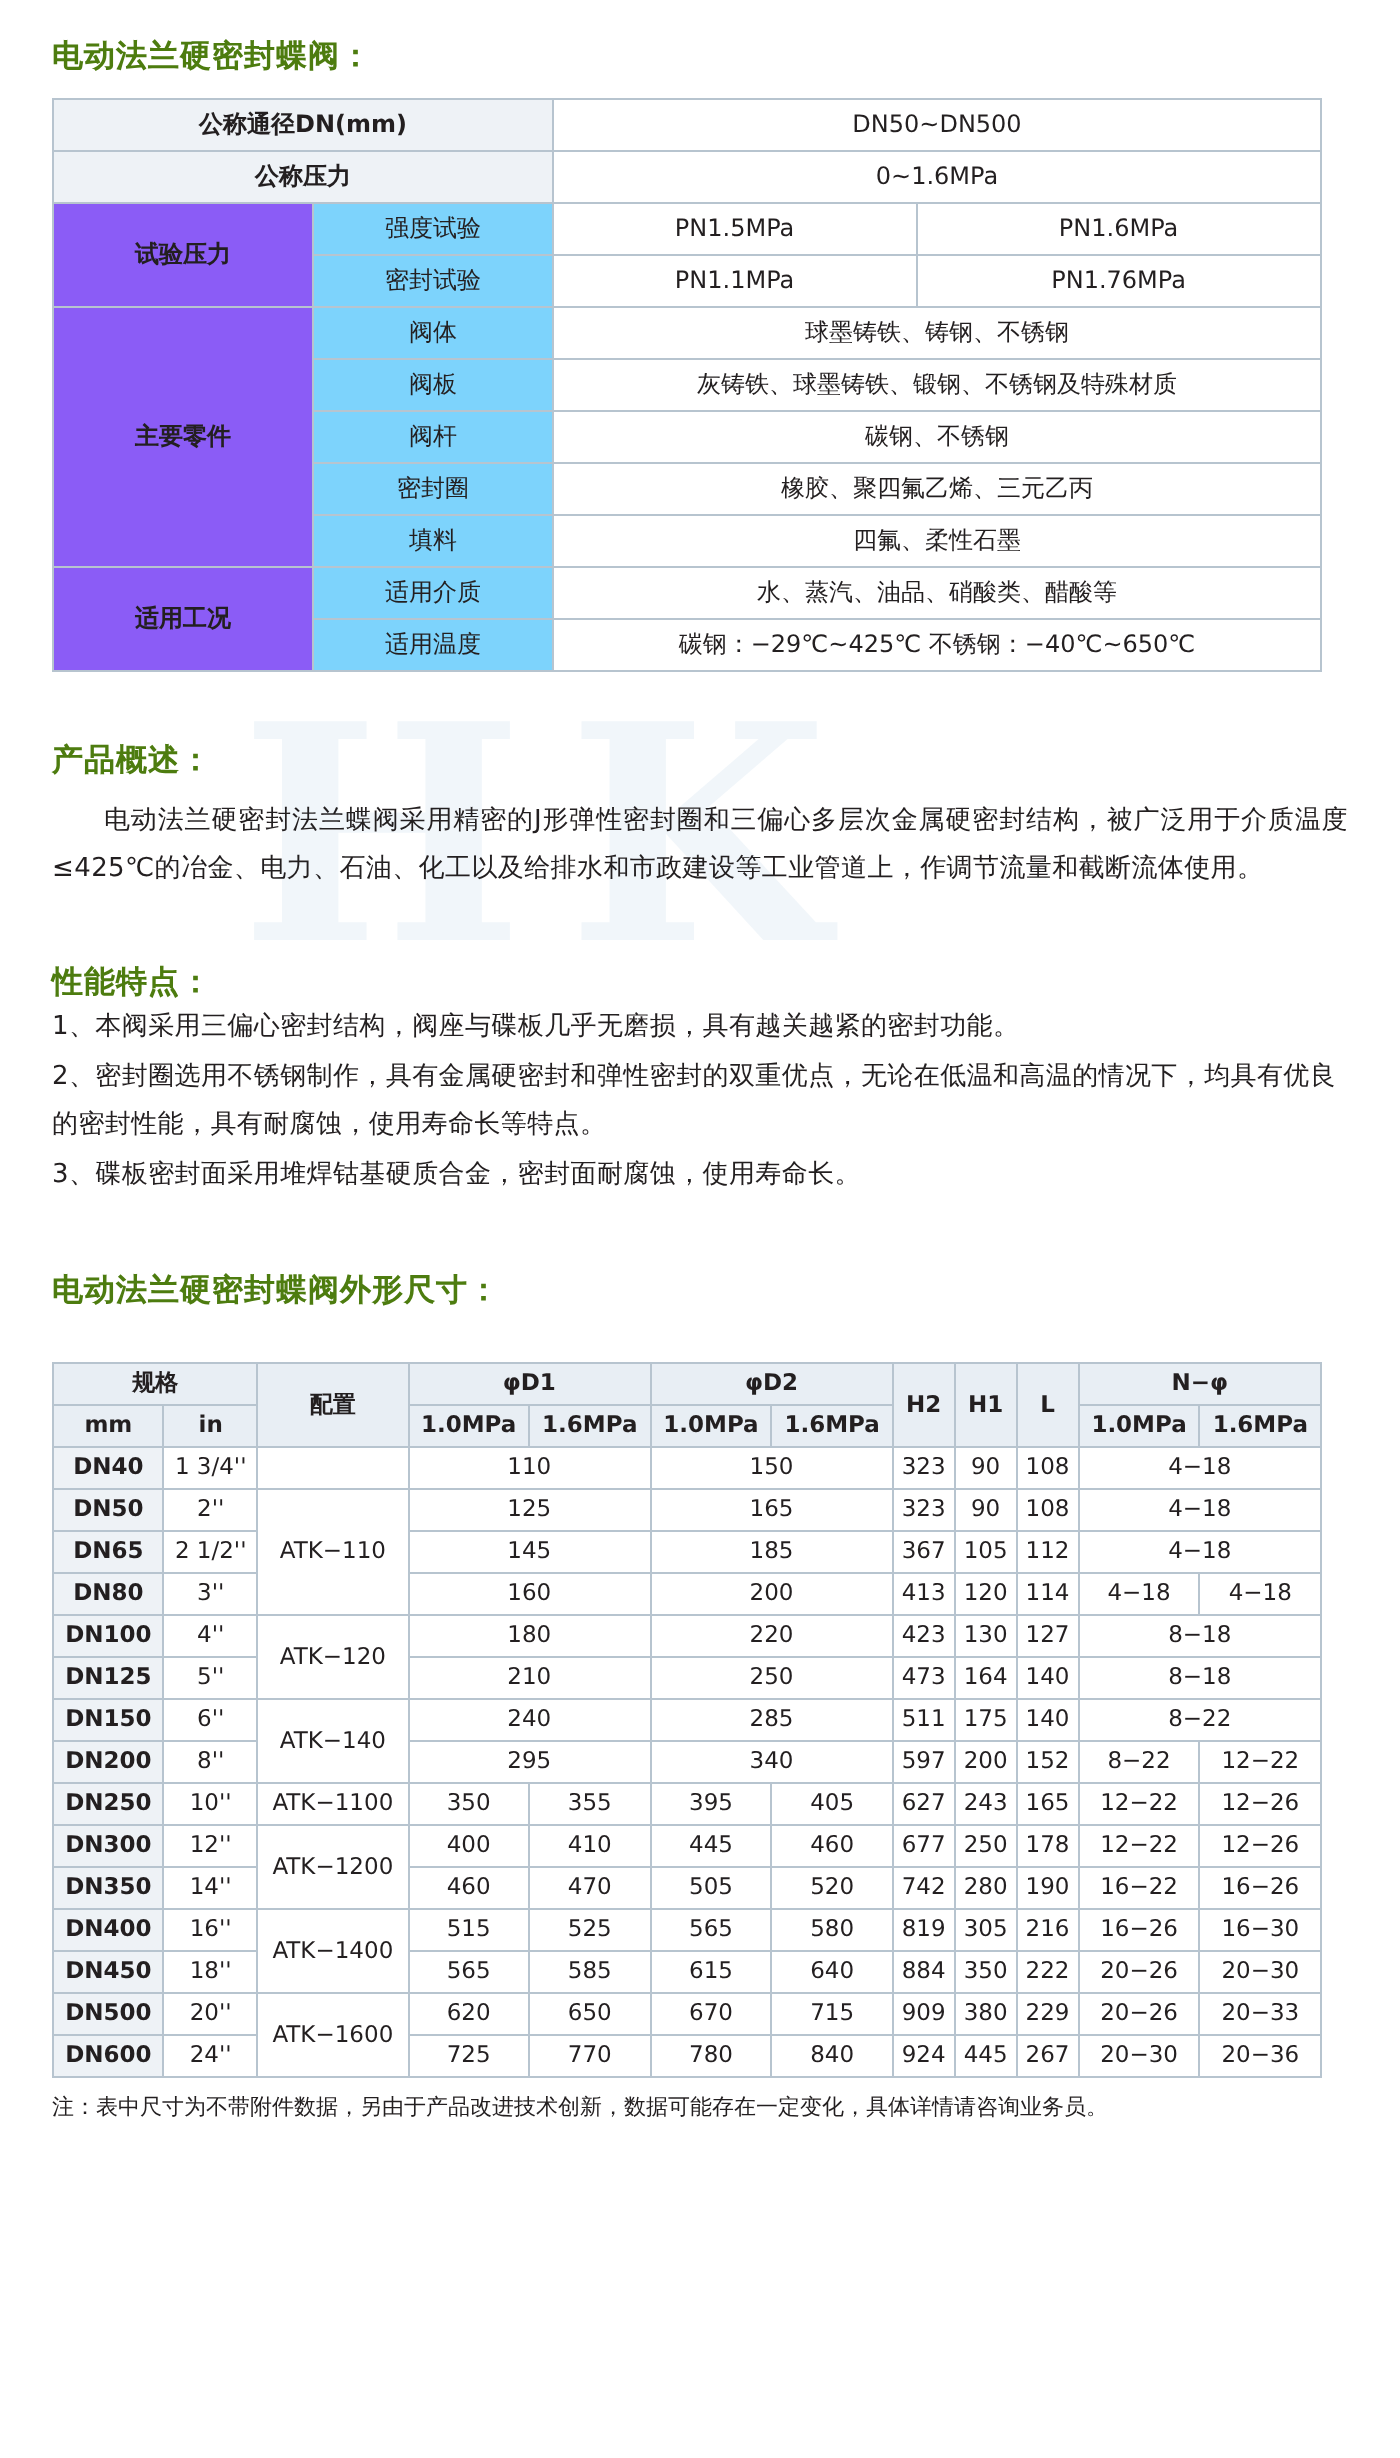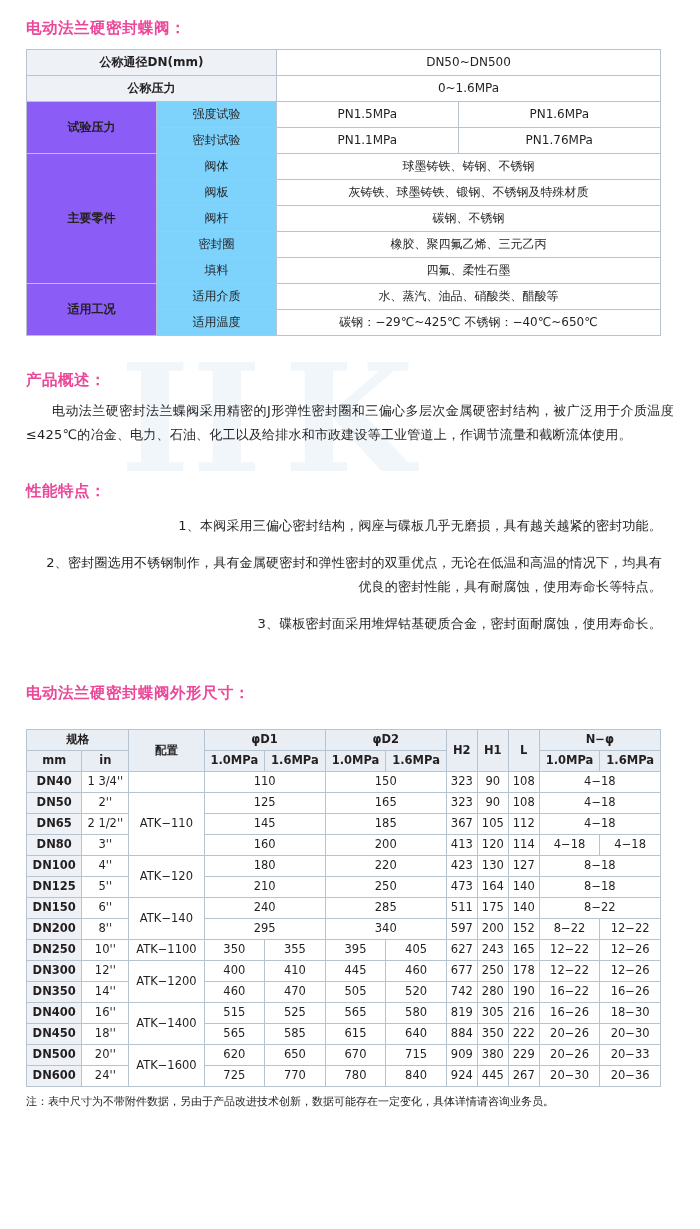--- a/index.html
+++ b/index.html
@@ -31,21 +31,21 @@
     color: rgba(210, 225, 238, 0.30);
     letter-spacing: 22px;
     pointer-events: none;
     user-select: none;
     font-family: "DejaVu Serif", "Liberation Serif", serif;
     z-index: 0;
   }
   .content { position: relative; z-index: 2; }
 
   h2.section-title {
-    color: #ec4899;
+    color: #4d7c0f;
     font-size: 15.5px;
     font-weight: bold;
     margin: 0;
     letter-spacing: 0.5px;
   }
   .t1 { padding-top: 18px; }
 
   table.spec, table.dim {
     border-collapse: collapse;
     width: 635px;
@@ -67,21 +67,21 @@
   .cell { background: #ffffff; }
 
   p.body-text {
     font-size: 13px;
     line-height: 1.85;
     margin: 8px 0 0 0;
     text-align: justify;
     letter-spacing: 0.2px;
   }
   p.indent { text-indent: 26px; }
-  .features p { margin: 12px; font-size: 13px; line-height: 1.9; letter-spacing: 0.2px; text-align: right;}
+  .features p { margin: 0; font-size: 13px; line-height: 1.9; letter-spacing: 0.2px;}
 
   .spacer-lg { height: 34px; }
 
   
   table.dim { font-size: 11.5px; margin-top: 25px; }
   table.dim td, table.dim th { height: 21px; padding: 1px 2px; }
   table.dim th { background: #e8eef4; font-weight: bold; }
   .dcell { background: #ffffff; }
   .dlabel { background: #eef2f6; font-weight: bold; }
   .note {
@@ -329,21 +329,21 @@
             <td class="dcell">16''</td>
             <td class="dcell" rowspan="2">ATK−1400</td>
             <td class="dcell">515</td>
             <td class="dcell">525</td>
             <td class="dcell">565</td>
             <td class="dcell">580</td>
             <td class="dcell">819</td>
             <td class="dcell">305</td>
             <td class="dcell">216</td>
             <td class="dcell">16−26</td>
-            <td class="dcell">18−30</td>
+            <td class="dcell">16−30</td>
           </tr>
           <tr>
             <td class="dlabel">DN450</td>
             <td class="dcell">18''</td>
             <td class="dcell">565</td>
             <td class="dcell">585</td>
             <td class="dcell">615</td>
             <td class="dcell">640</td>
             <td class="dcell">884</td>
             <td class="dcell">350</td>

